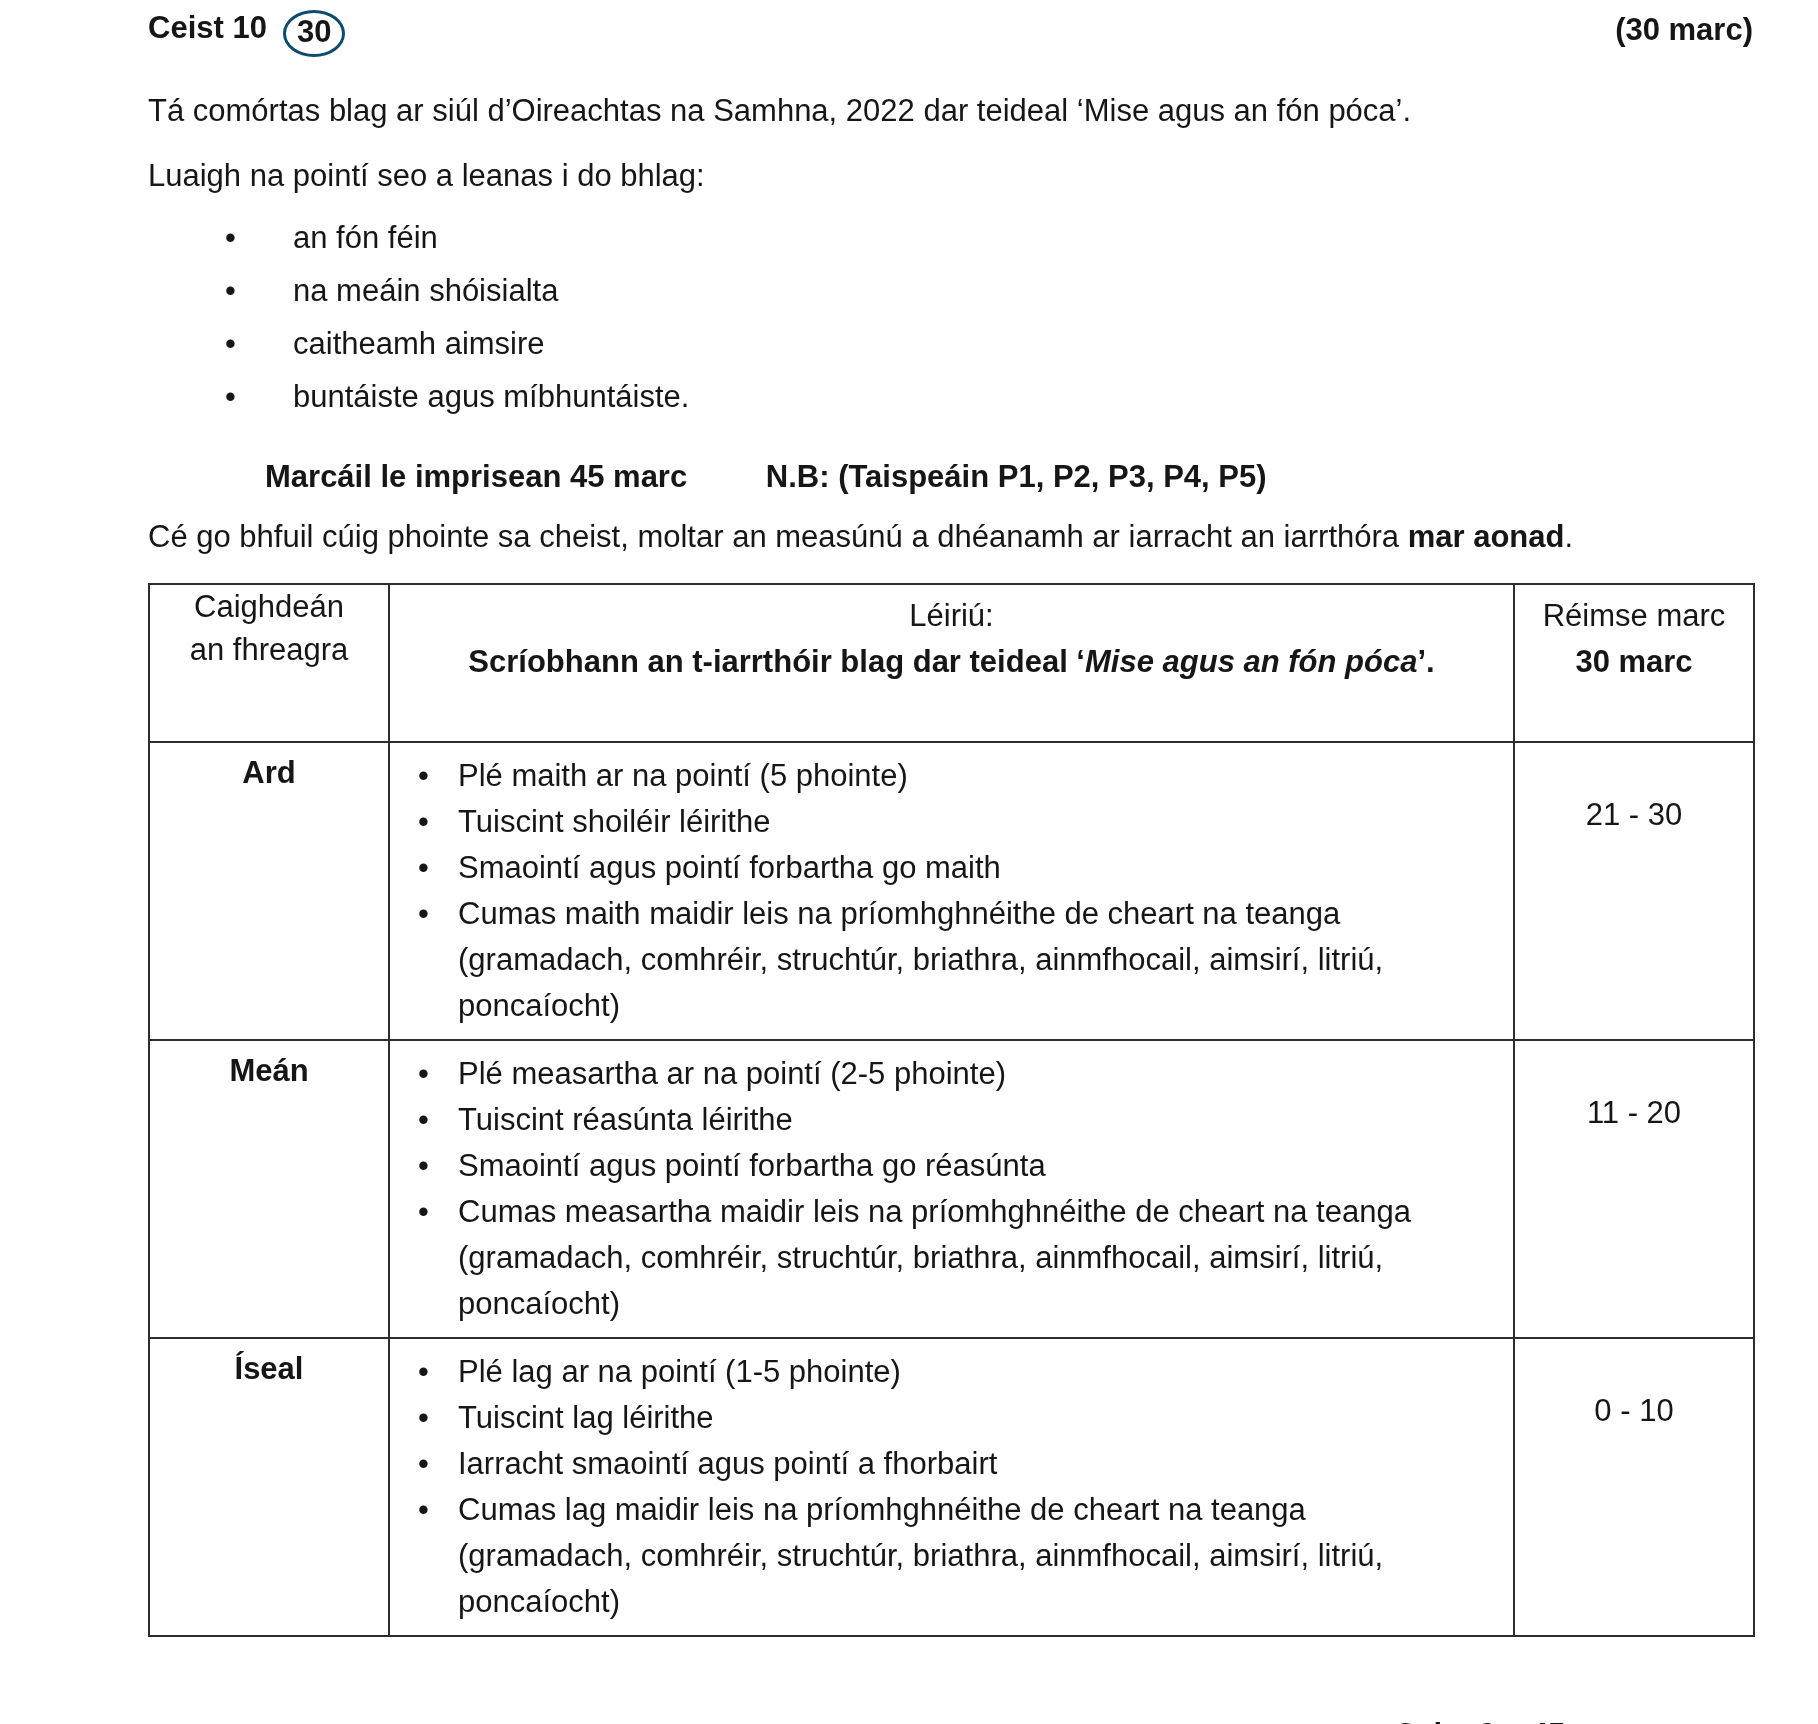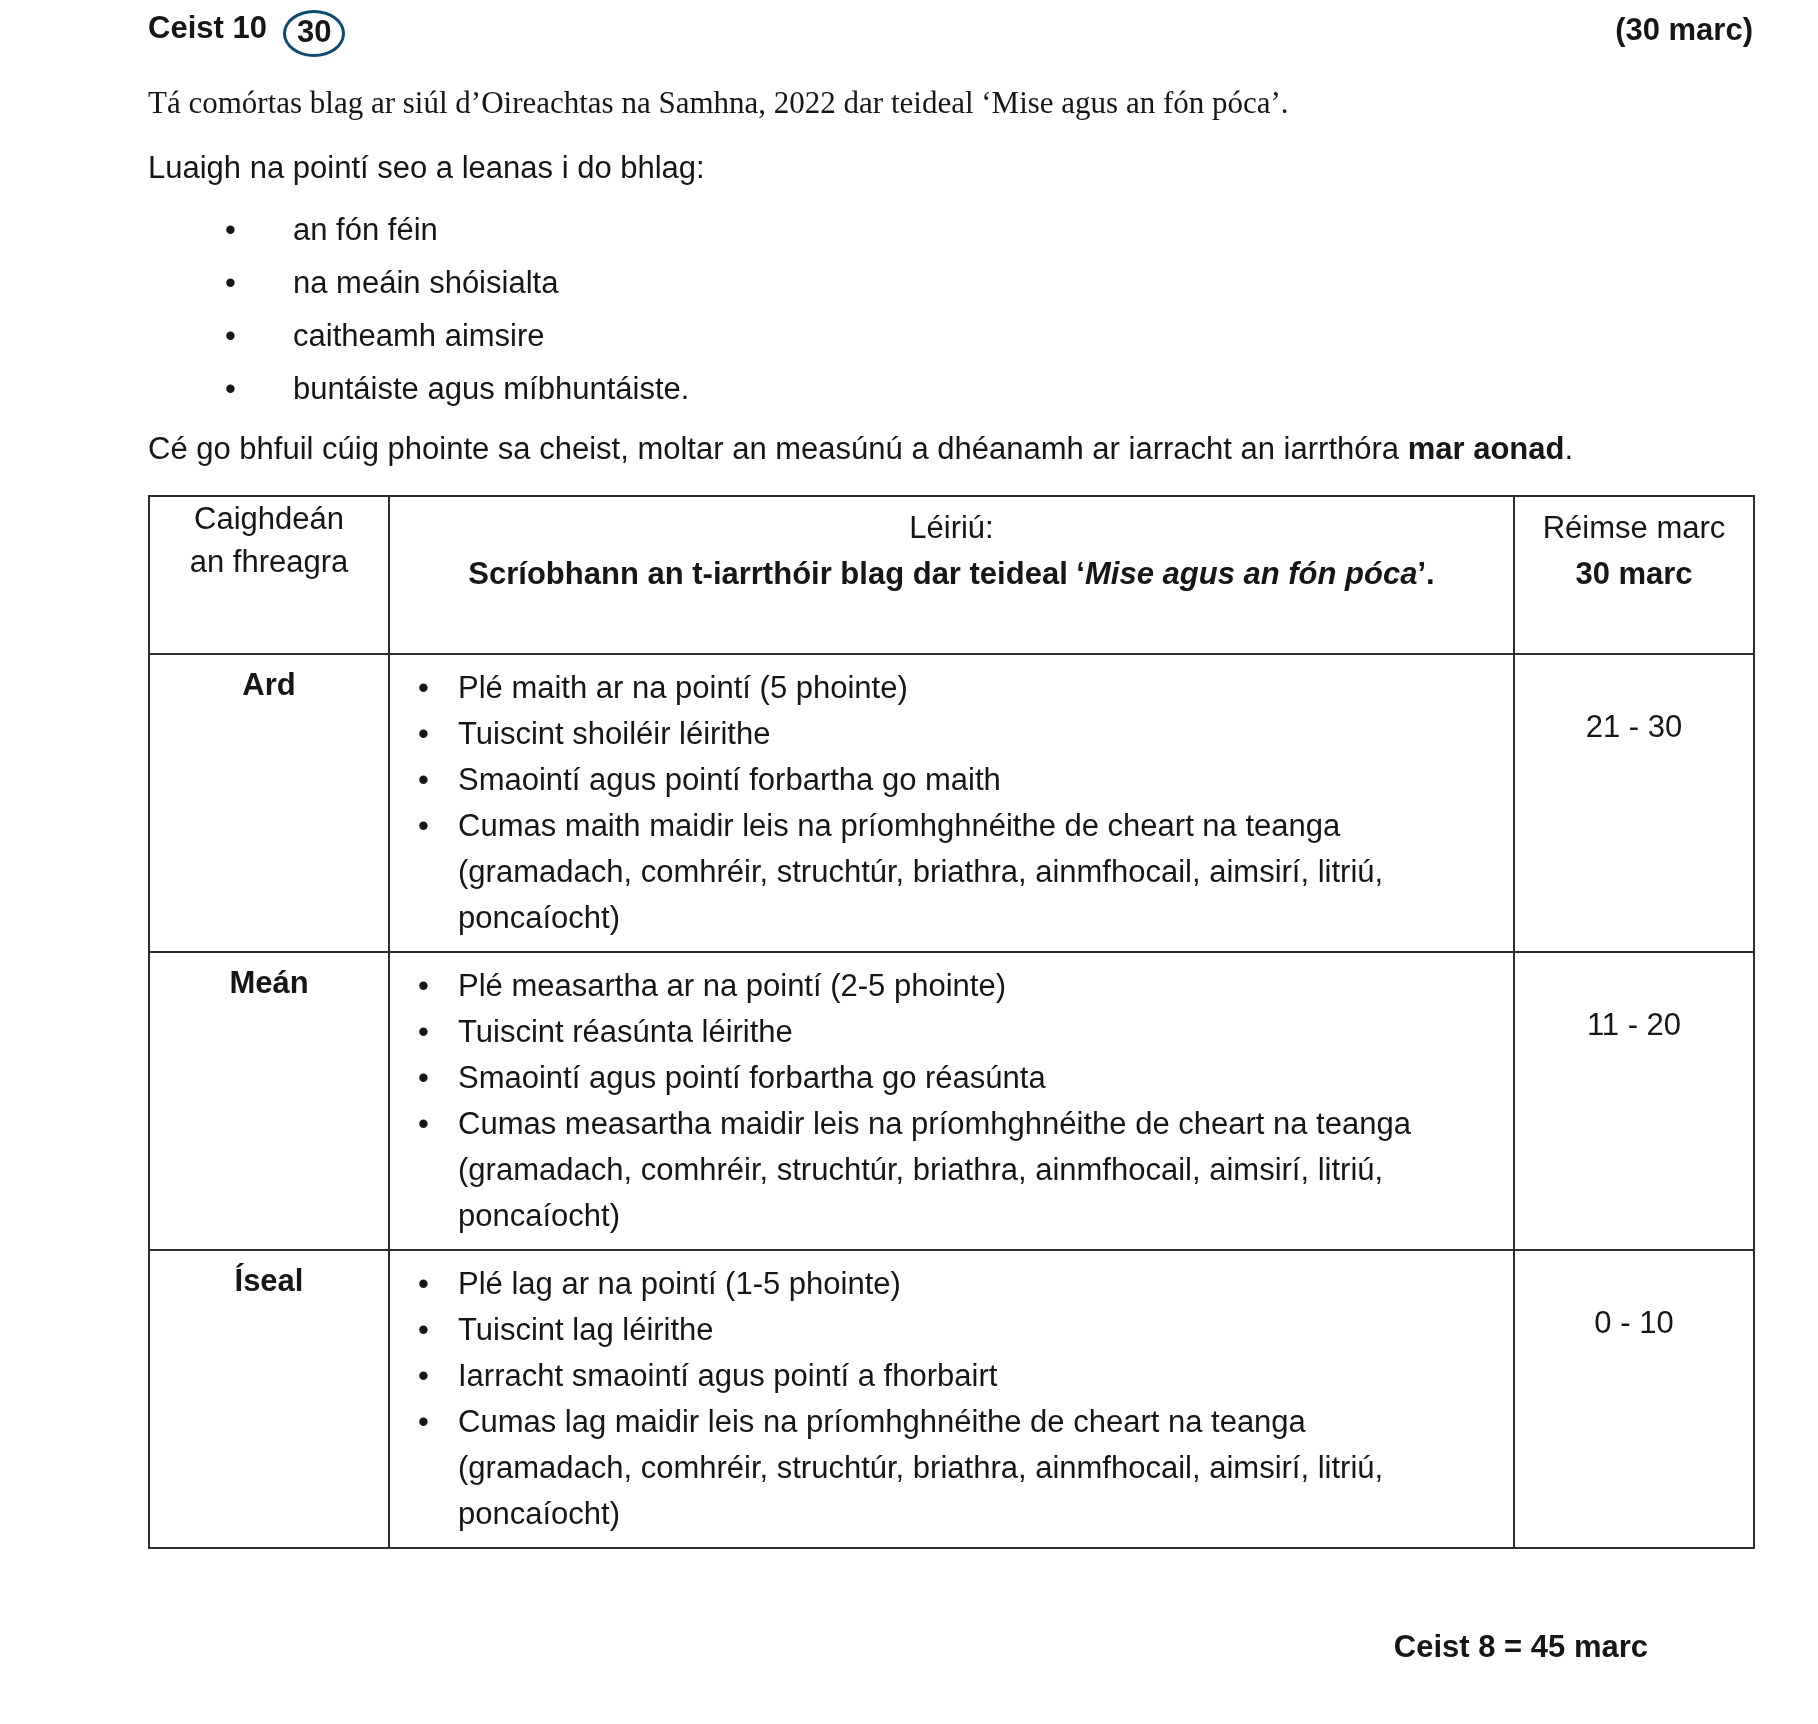--- a/index.html
+++ b/index.html
@@ -26,21 +26,21 @@
     font-weight: bold;
     border: 3px solid #0c4a6e;
     border-radius: 50%;
     padding: 1px 11px 4px 11px;
     margin-left: 2px;
     line-height: 36px;
   }
   .heading-right { font-weight: bold; padding-top: 2px; }
 
   
-  .intro { margin-top: 24px; line-height: 43px; font-family: Liberation Serif, serif; }
+  .intro { margin-top: 32px; line-height: 43px; }
   .list-intro { margin-top: 22px; line-height: 43px; }
 
   .bullet-list { margin-top: 22px; }
   .bullet-item { display: flex; margin-bottom: 16px; line-height: 37px; }
   .bullet-item .dot { width: 24px; margin-left: 77px; margin-right: 44px; }
 
   
   .marking-line { margin-top: 44px; padding-left: 117px; font-weight: bold; white-space: nowrap; }
   .marking-line .nb { margin-left: 70px; }
   .holistic-line { margin-top: 24px; white-space: nowrap; }
@@ -122,20 +122,24 @@
     <div class="bullet-item">
       <span class="dot">•</span>
       <span>caitheamh aimsire</span>
     </div>
     <div class="bullet-item">
       <span class="dot">•</span>
       <span>buntáiste agus míbhuntáiste.</span>
     </div>
   </div>
 
+  <div class="marking-line">
+    <span>Marcáil le imprisean 45 marc</span>
+    <span class="nb">N.B: (Taispeáin P1, P2, P3, P4, P5)</span>
+  </div>
 
   <div class="holistic-line">
     <span>Cé go bhfuil cúig phointe sa cheist, moltar an measúnú a dhéanamh ar iarracht an iarrthóra </span><b>mar aonad</b><span>.</span>
   </div>
 
   <table class="rubric">
     <colgroup>
         <col class="c1">
         <col class="c2">
         <col class="c3">

